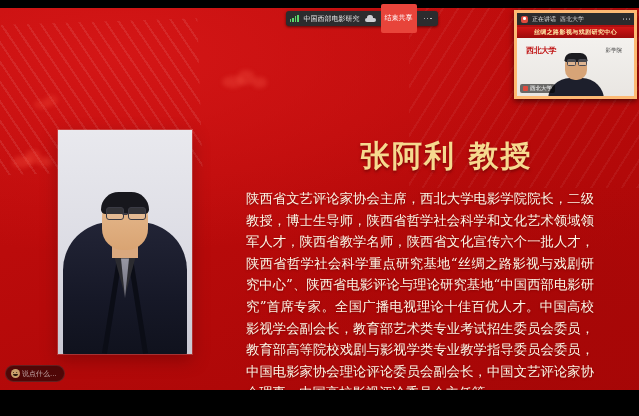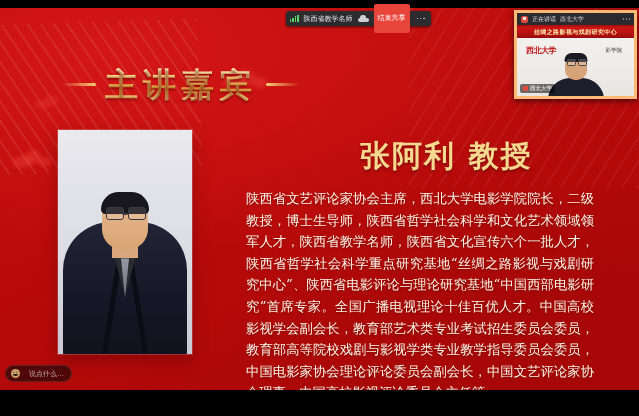--- a/index.html
+++ b/index.html
@@ -79,21 +79,21 @@
     text-shadow:0 2px 3px rgba(80,0,0,0.55);white-space:nowrap;margin-left:43px;}
 
   
   #bio{position:absolute;left:246px;top:180px;width:348px;
     font-family:"DejaVu Serif","Liberation Serif",serif;
     font-size:13.3px;line-height:21.6px;color:#fdf6e6;text-align:justify;
     text-shadow:0 1px 2px rgba(80,0,0,0.5);}
 
   
   #chat-pill{position:absolute;left:5px;top:357px;height:15px;display:flex;align-items:center;
-    gap:9px;padding:0 7px 0 5px;border-radius:9px;background:rgba(20,6,6,0.62);
+    gap:2px;padding:0 7px 0 5px;border-radius:9px;background:rgba(20,6,6,0.62);
     border:1px solid rgba(255,255,255,0.10);cursor:pointer;}
   #chat-pill .em{width:9px;height:9px;border-radius:50%;
     background:#c8a06a;position:relative;flex:none;}
   #chat-pill .em:before{content:"";position:absolute;left:2px;top:3px;width:1.4px;height:1.4px;border-radius:50%;background:#2a1a10;box-shadow:3.2px 0 0 #2a1a10;}
   #chat-pill .em:after{content:"";position:absolute;left:2.2px;top:5.4px;width:4.4px;height:1.6px;border-radius:0 0 3px 3px;background:#2a1a10;}
   #chat-pill .ph{font-size:7px;color:rgba(255,255,255,0.62);white-space:nowrap;
     font-family:"DejaVu Sans","Liberation Sans",sans-serif;}
 
   
   #share-bar{position:absolute;left:286px;top:11px;height:15px;display:flex;align-items:center;
@@ -180,25 +180,20 @@
     <div class="cloudset" style="left:222px;top:60px;">
       <div class="cloud" style="left:0;top:8px;width:22px;height:12px;background:rgba(255,100,80,0.26)"></div>
       <div class="cloud" style="left:15px;top:2px;width:18px;height:15px;background:rgba(255,100,80,0.26)"></div>
       <div class="cloud" style="left:30px;top:9px;width:15px;height:11px;background:rgba(255,100,80,0.26)"></div>
     </div>
     <div class="cloudset" style="left:34px;top:86px;">
       <div class="cloud" style="left:0;top:6px;width:16px;height:9px;background:rgba(255,90,70,0.22)"></div>
       <div class="cloud" style="left:11px;top:1px;width:13px;height:11px;background:rgba(255,90,70,0.22)"></div>
     </div>
 
-    <div id="heading">
-      <span class="rule"></span>
-      <span class="txt">主讲嘉宾</span>
-      <span class="rule r2"></span>
-    </div>
 
     <div id="portrait">
       <div class="figure">
         <div class="body"></div>
         <div class="lapelL"></div>
         <div class="lapelR"></div>
         <div class="shirt"></div>
         <div class="tie"></div>
         <div class="neck"></div>
         <div class="head"></div>
@@ -220,21 +215,21 @@
 
   </div>
 
   <div id="share-bar">
     <span class="sig">
         <i></i>
         <i></i>
         <i></i>
         <i></i>
       </span>
-    <span class="status">陕西省教学名师</span>
+    <span class="status">中国西部电影研究</span>
     <span class="cloud-ic"></span>
     <button class="stop-btn">结束共享</button>
     <span class="more">
         <i></i>
         <i></i>
         <i></i>
       </span>
   </div>
 
   <div id="video-panel">

